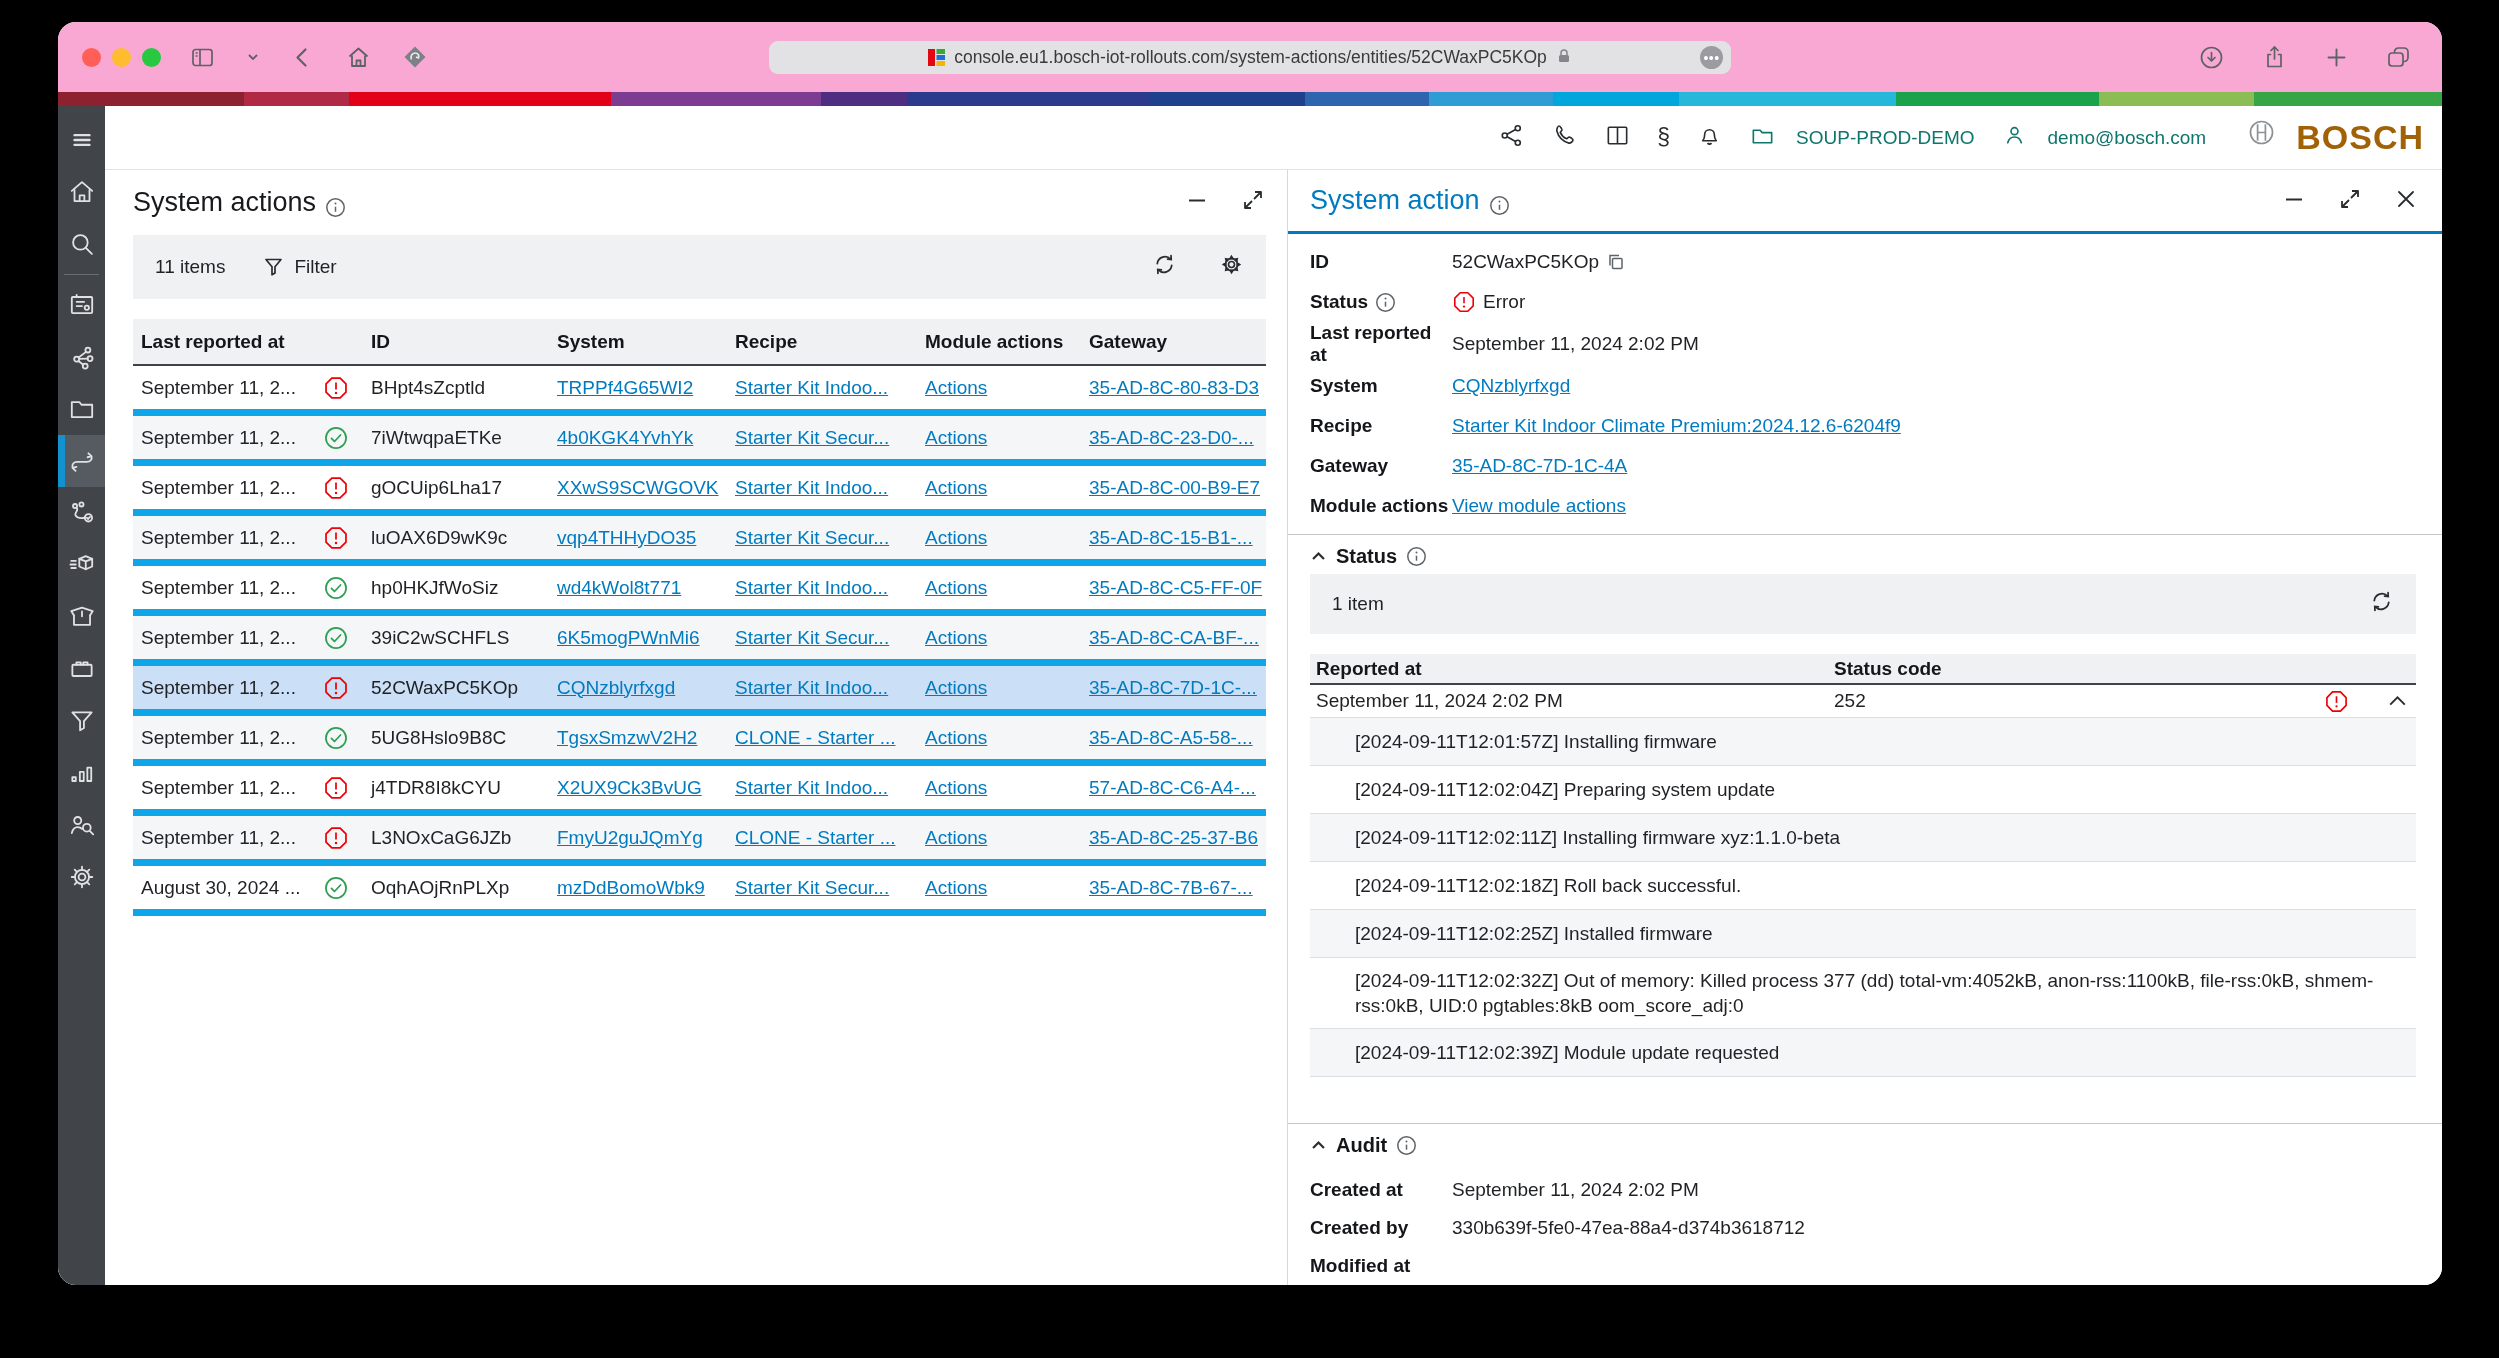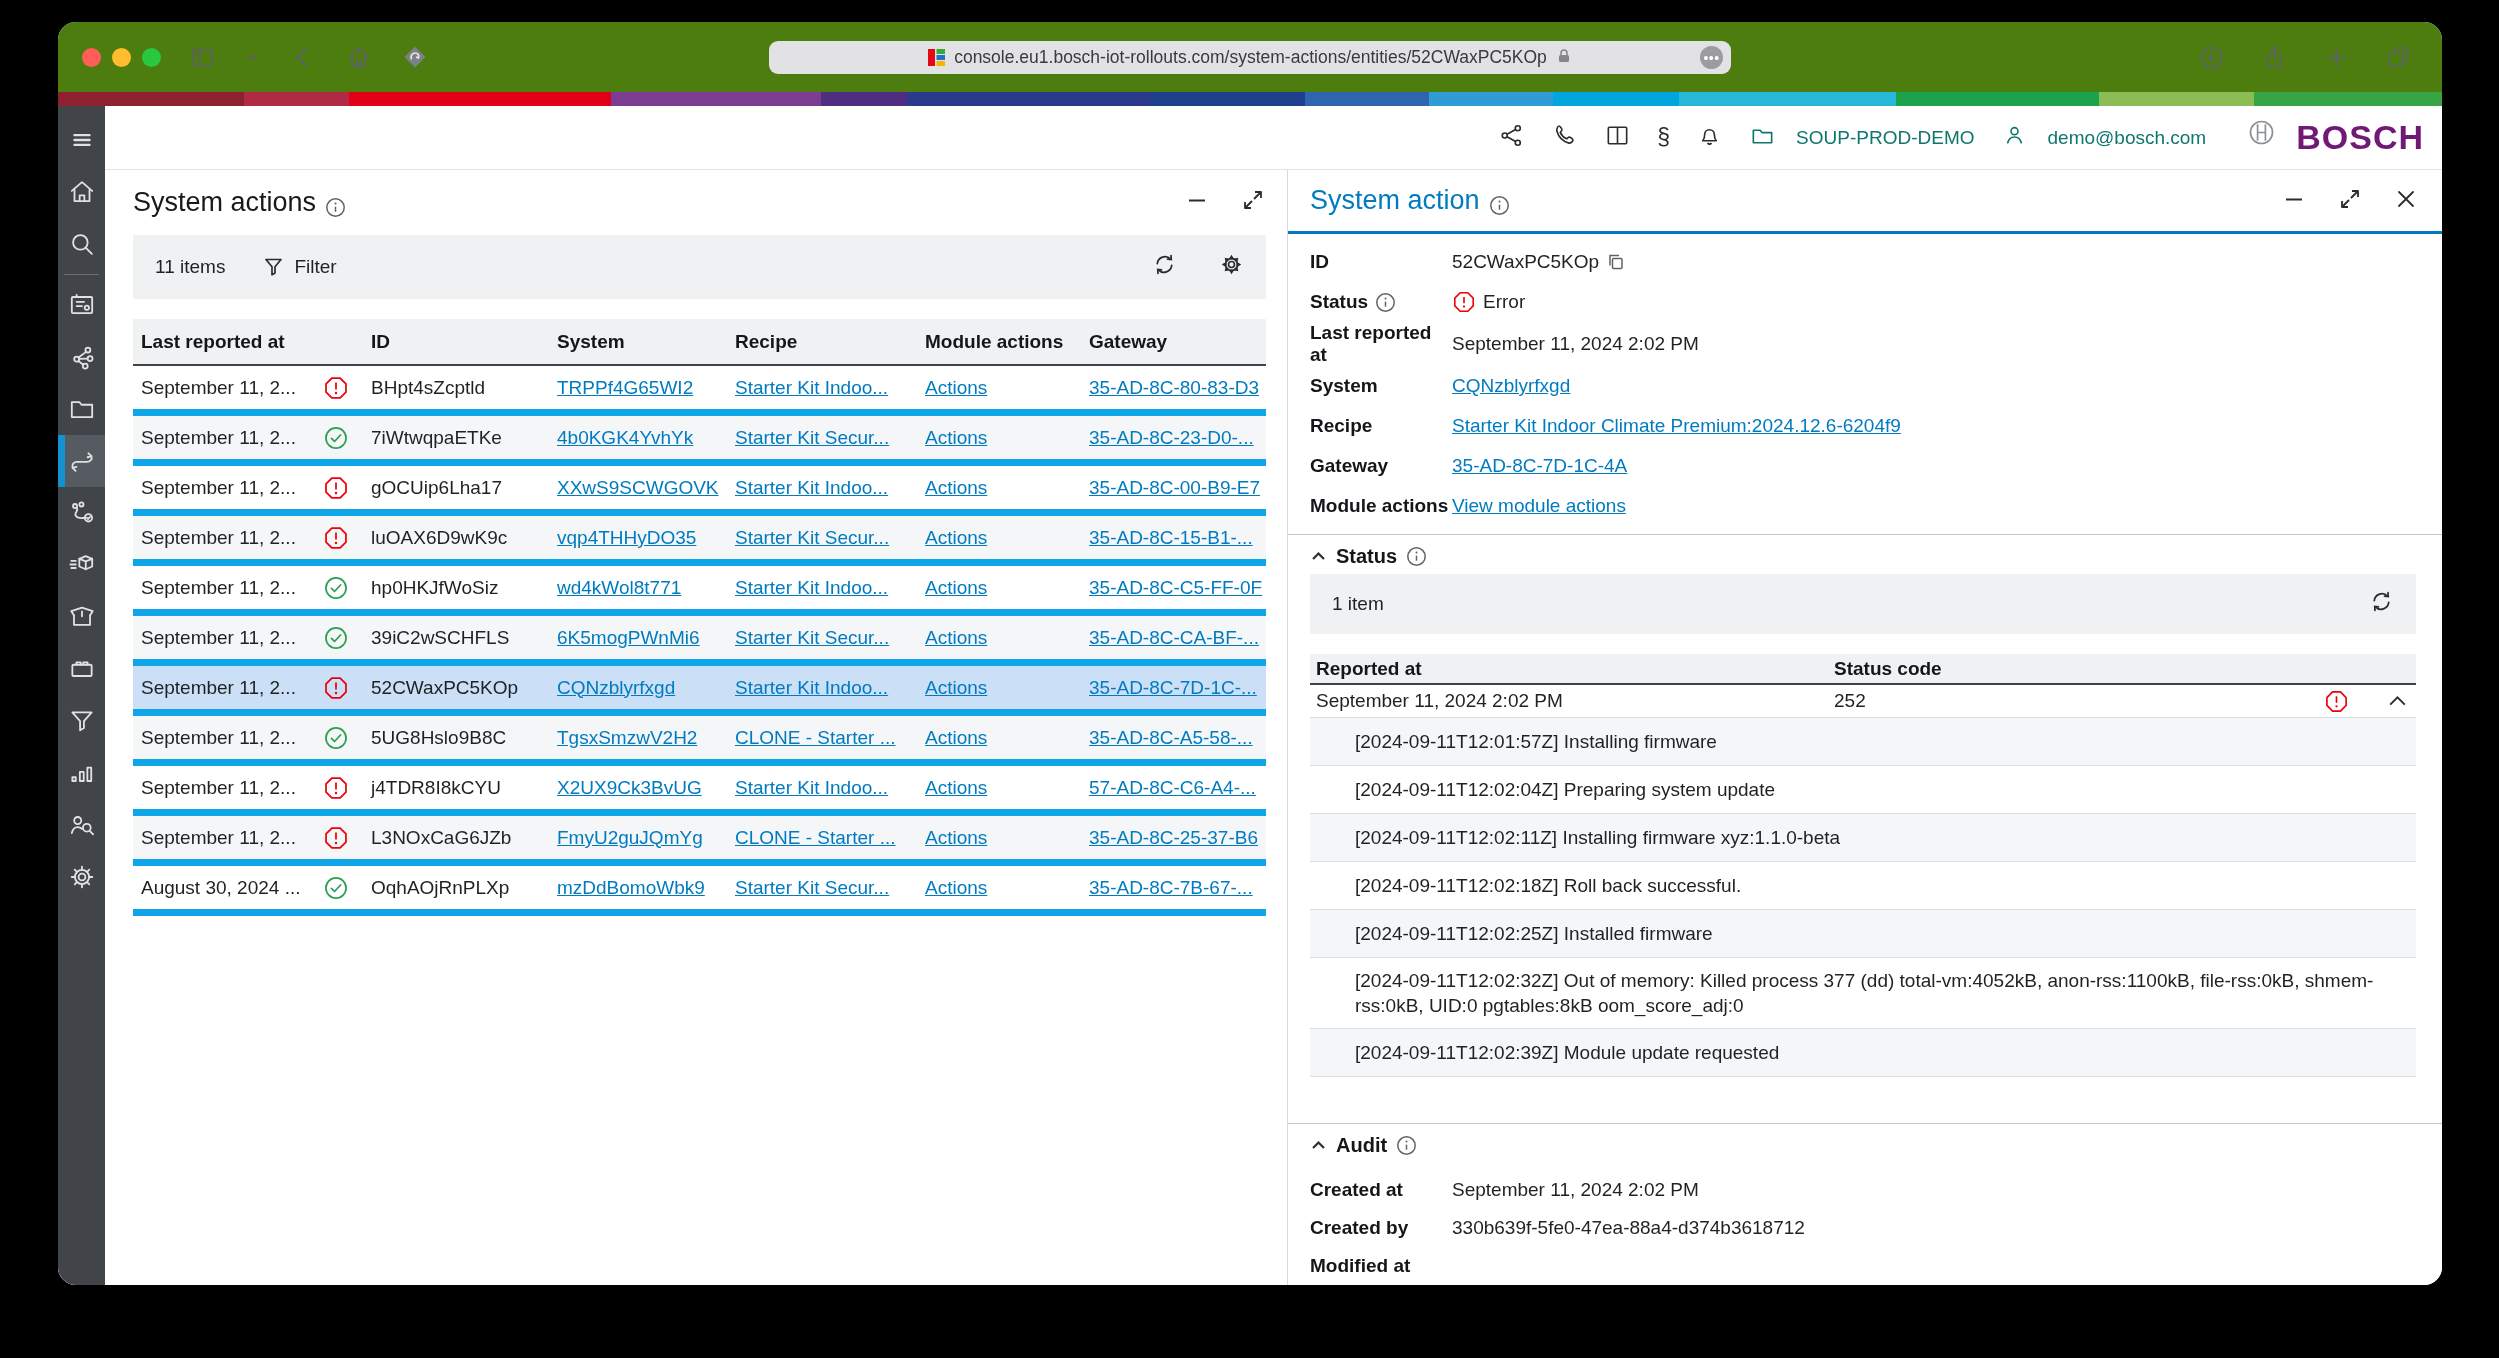--- a/index.html
+++ b/index.html
@@ -2,21 +2,21 @@
 <html style="--accent: #007bc0; --error: #ed0007; --success: #2e9e52; --selection: #cbdff6; --rail-indicator: #1492d0;"><head>
 <meta charset="utf-8">
 <style>
   html,body{margin:0;padding:0;background:#000;}
   body{width:2499px;height:1358px;overflow:hidden;font-family:"Liberation Sans",sans-serif;-webkit-font-smoothing:antialiased;}
   *{box-sizing:border-box;}
   .canvas{position:relative;width:2499px;height:1358px;background:#000;}
 
   
   .window{position:absolute;left:58px;top:22px;width:2384px;height:1263px;background:#fff;border-radius:18px;overflow:hidden;display:flex;flex-direction:column;}
-  .chrome{height:70px;background:#4d7c0f;display:flex;align-items:center;position:relative;flex:0 0 auto;}
+  .chrome{height:70px;background:#f9a8d4;display:flex;align-items:center;position:relative;flex:0 0 auto;}
   .lights{display:flex;gap:11px;margin-left:24px;}
   .light{width:19px;height:19px;border-radius:50%;}
   .light.red{background:#ff5f57;}
   .light.yellow{background:#febc2e;}
   .light.green{background:#28c840;}
   .chrome-left{display:flex;align-items:center;gap:30px;margin-left:28px;color:#5e6166;}
   .chrome-left .ci, .chrome-right .ci{display:inline-flex;align-items:center;justify-content:center;}
   .chrome-right{position:absolute;right:30px;top:0;height:70px;display:flex;align-items:center;gap:36px;color:#5e6166;}
   .urlbar{position:absolute;left:50%;top:19px;transform:translateX(-50%);width:962px;height:33px;background:#e2e2e4;border-radius:9px;display:flex;align-items:center;justify-content:center;gap:9px;}
   .favicon{display:inline-flex;width:17px;height:17px;}
@@ -36,21 +36,21 @@
   .rail-item.selected{background:#565b61;}
   .rail-item.selected::before{content:"";position:absolute;left:0;top:0;bottom:0;width:7px;background:var(--rail-indicator);}
   .rail-sep{height:1px;background:#6a6e73;margin:4px 6px;}
   .main{flex:1;display:flex;flex-direction:column;min-width:0;}
   .appbar{height:64px;flex:0 0 auto;display:flex;align-items:center;justify-content:flex-end;gap:26px;padding-right:18px;border-bottom:1px solid #e0e2e5;color:#2a2d30;}
   .appbar .hi{display:inline-flex;align-items:center;gap:20px;font-size:19px;color:#0f766e;}
   .appbar svg{width:27px;height:27px;}
   .para-glyph{font-size:23px;line-height:1;color:#2a2d30;}
   .brand{display:inline-flex;align-items:center;gap:10px;margin-left:16px;}
   .brand .emblem{width:38px;height:38px;color:#8c9196;}
-  .brand .brand-text{font-size:34px;font-weight:700;letter-spacing:1px;color:#701a75;}
+  .brand .brand-text{font-size:34px;font-weight:700;letter-spacing:1px;color:#a16207;}
 
   
   .panels{flex:1;display:flex;min-height:0;}
   .panel-left{width:1183px;flex:0 0 auto;border-right:1px solid #d6d8db;display:flex;flex-direction:column;min-height:0;}
   .panel-right{flex:1;display:flex;flex-direction:column;min-width:0;overflow:hidden;}
   .phead{height:64px;flex:0 0 auto;display:flex;align-items:center;justify-content:space-between;padding:0 22px 0 28px;}
   .panel-right .phead{border-bottom:3px solid var(--accent);padding:0 24px 0 22px;}
   .ptitle{display:flex;align-items:flex-end;gap:9px;}
   .ptitle h1{margin:0;font-size:27px;font-weight:500;color:#17191c;}
   .panel-right .ptitle h1{color:var(--accent);}

